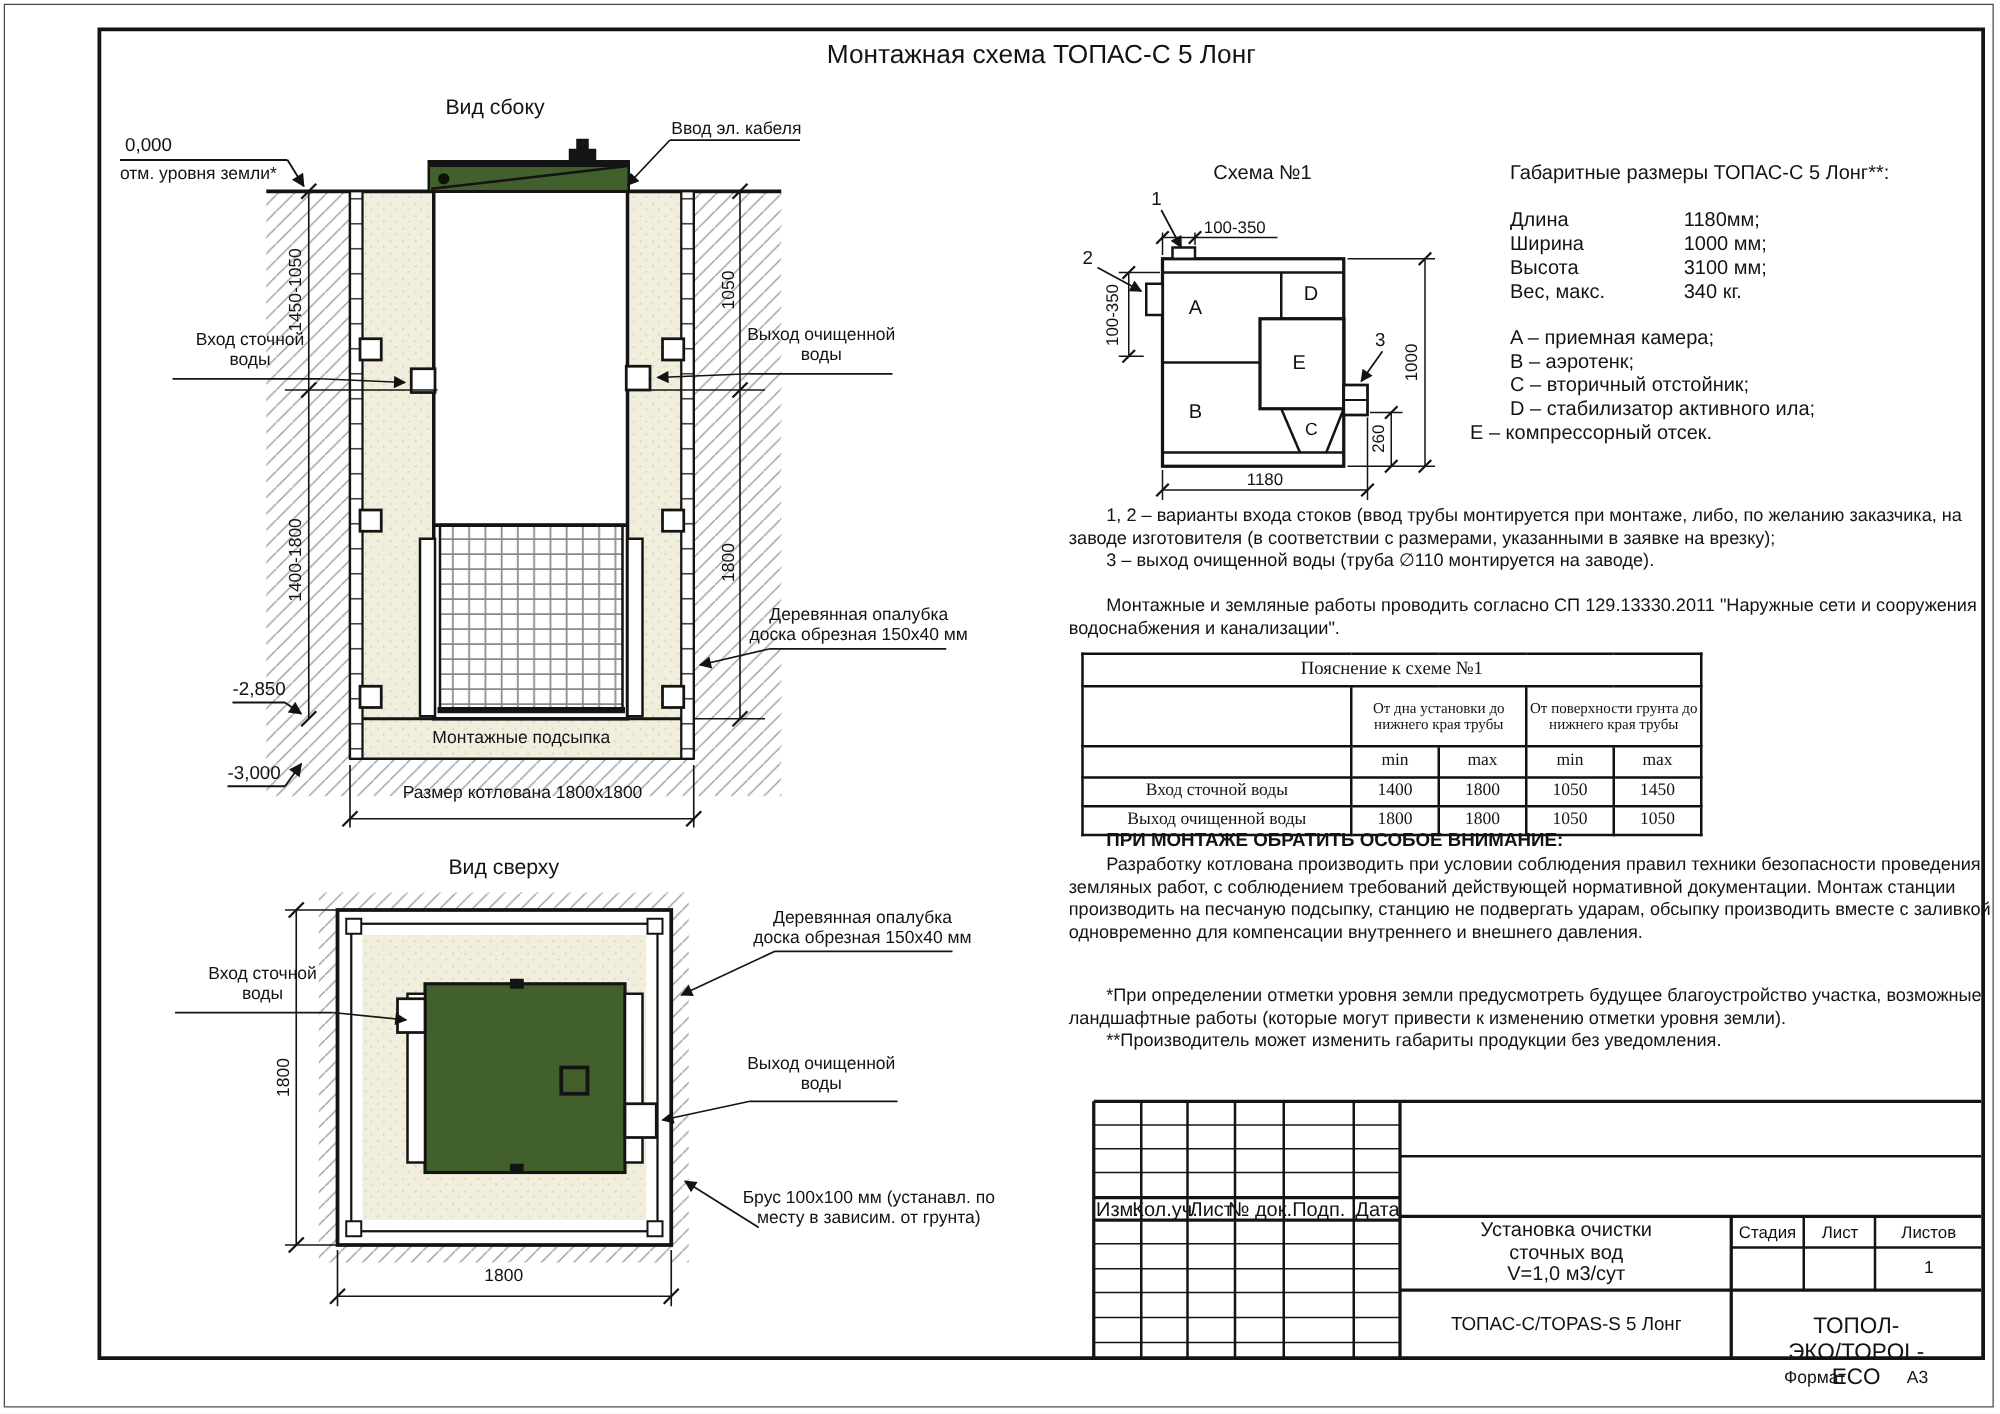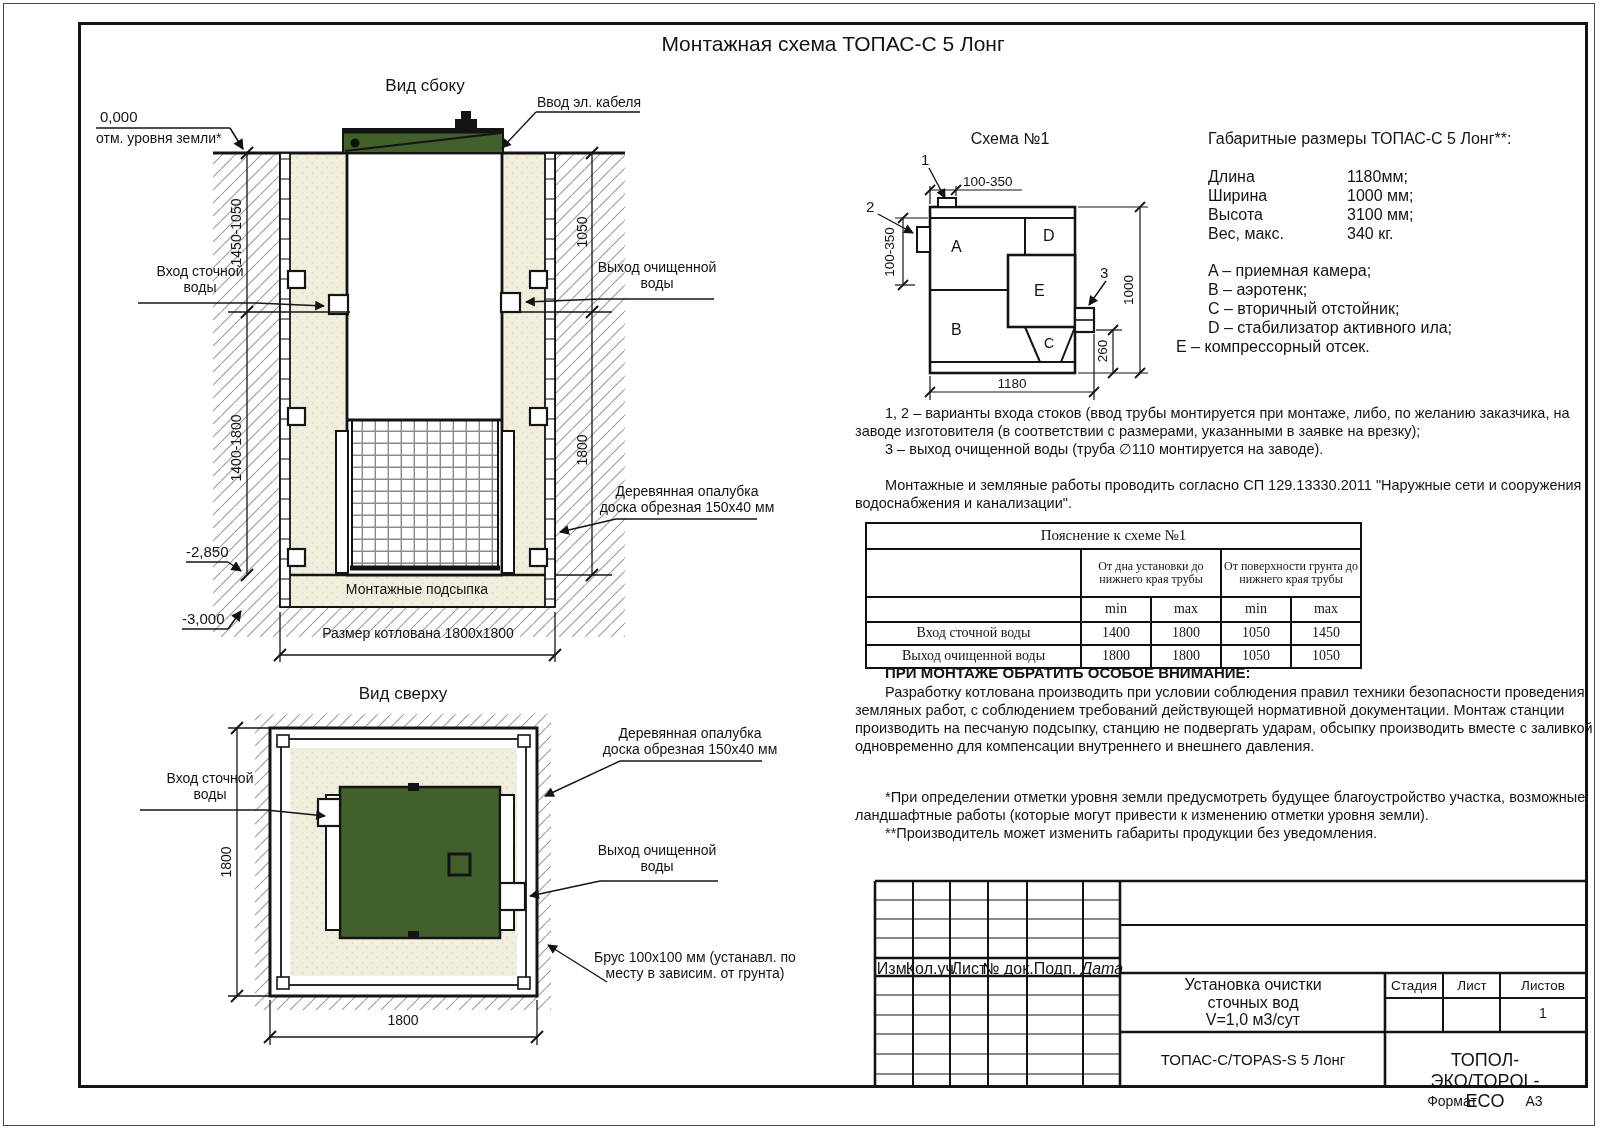--- a/index.html
+++ b/index.html
@@ -269,21 +269,21 @@
         <line x1="875" y1="1015" x2="1120" y2="1015"></line>
         <line x1="875" y1="1034" x2="1120" y2="1034"></line>
         <line x1="875" y1="1054" x2="1120" y2="1054"></line>
         <line x1="875" y1="1074" x2="1120" y2="1074"></line>
       </g>
     </g>
   </svg>
 
   <div class="t c f27" style="left:833px;top:32px;">Монтажная схема ТОПАС-С 5 Лонг</div>
 
-  <div class="t c f17" style="left:425px;top:76px;">Вид сбоку</div>
+  <div class="t c f17" style="left:396px;top:76px;">Вид сбоку</div>
   <div class="t f15" style="left:100px;top:108px;">0,000</div>
   <div class="t f14" style="left:96px;top:131px;">отм. уровня земли*</div>
   <div class="t f14 nw" style="left:537px;top:95px;">Ввод эл. кабеля</div>
   <div class="t r f14" style="left:237px;top:232px;">1450-1050</div>
   <div class="t r f14" style="left:237px;top:448px;">1400-1800</div>
   <div class="t r f14" style="left:583px;top:232px;">1050</div>
   <div class="t r f14" style="left:583px;top:450px;">1800</div>
   <div class="t f15" style="left:186px;top:543px;">-2,850</div>
   <div class="t f15" style="left:182px;top:610px;">-3,000</div>
   <div class="t c f14" style="left:200px;top:264px;">Вход сточной
@@ -386,21 +386,21 @@
   <div class="t f145 nw" style="left:855px;top:738px;">одновременно для компенсации внутреннего и внешнего давления.</div>
   <div class="t f145 nw" style="left:885px;top:789px;">*При определении отметки уровня земли предусмотреть будущее благоустройство участка, возможные</div>
   <div class="t f145 nw" style="left:855px;top:807px;">ландшафтные работы (которые могут привести к изменению отметки уровня земли).</div>
   <div class="t f145 nw" style="left:885px;top:825px;">**Производитель может изменить габариты продукции без уведомления.</div>
 
   <div class="t c f12" style="left:894px;top:960px;">Изм.</div>
   <div class="t c f12" style="left:932px;top:960px;">Кол.уч.</div>
   <div class="t c f12" style="left:969px;top:960px;">Лист</div>
   <div class="t c f12" style="left:1008px;top:960px;">№ док.</div>
   <div class="t c f12" style="left:1055px;top:960px;">Подп.</div>
-  <div class="t c f12" style="left:1102px;top:960px;font-style:italic;">Дата</div>
+  <div class="t c f12" style="left:1102px;top:960px;">Дата</div>
   <div class="t c f16" style="left:1253px;top:976px;line-height:1.1;">Установка очистки
 сточных вод
 V=1,0 м3/сут</div>
   <div class="t c f13" style="left:1414px;top:978px;">Стадия</div>
   <div class="t c f13" style="left:1472px;top:978px;">Лист</div>
   <div class="t c f13" style="left:1543px;top:978px;">Листов</div>
   <div class="t c f14" style="left:1543px;top:1006px;">1</div>
   <div class="t c f15" style="left:1253px;top:1051px;">ТОПАС-С/TOPAS-S 5 Лонг</div>
   <div class="t c f18" style="left:1485px;top:1050px;">ТОПОЛ-ЭКО/TOPOL-ECO</div>
   <div class="t c f14" style="left:1452px;top:1094px;">Формат</div>

